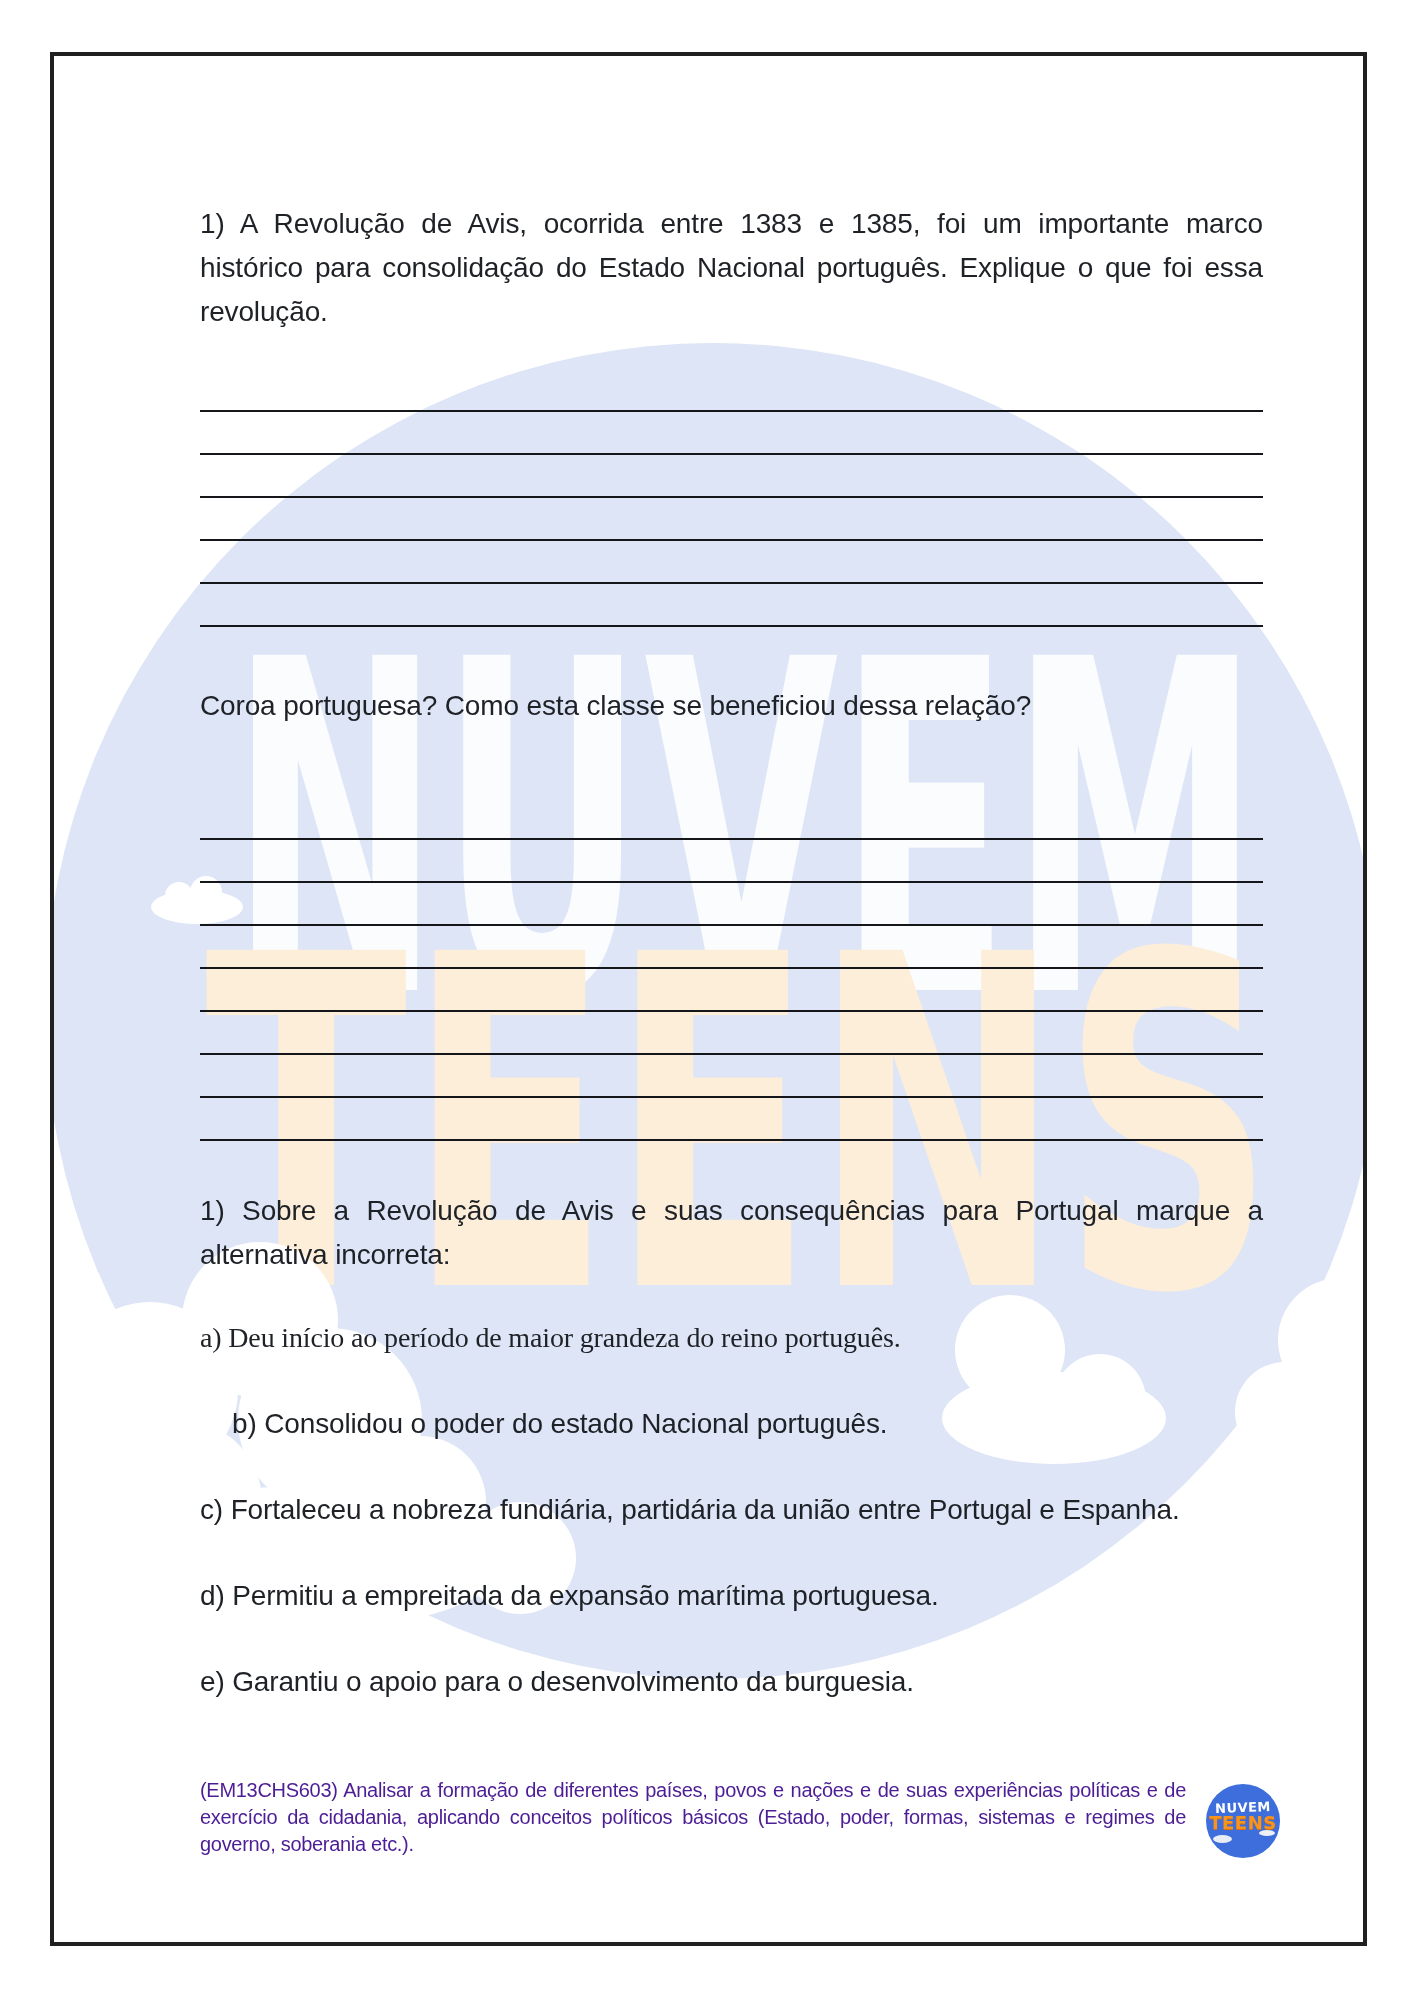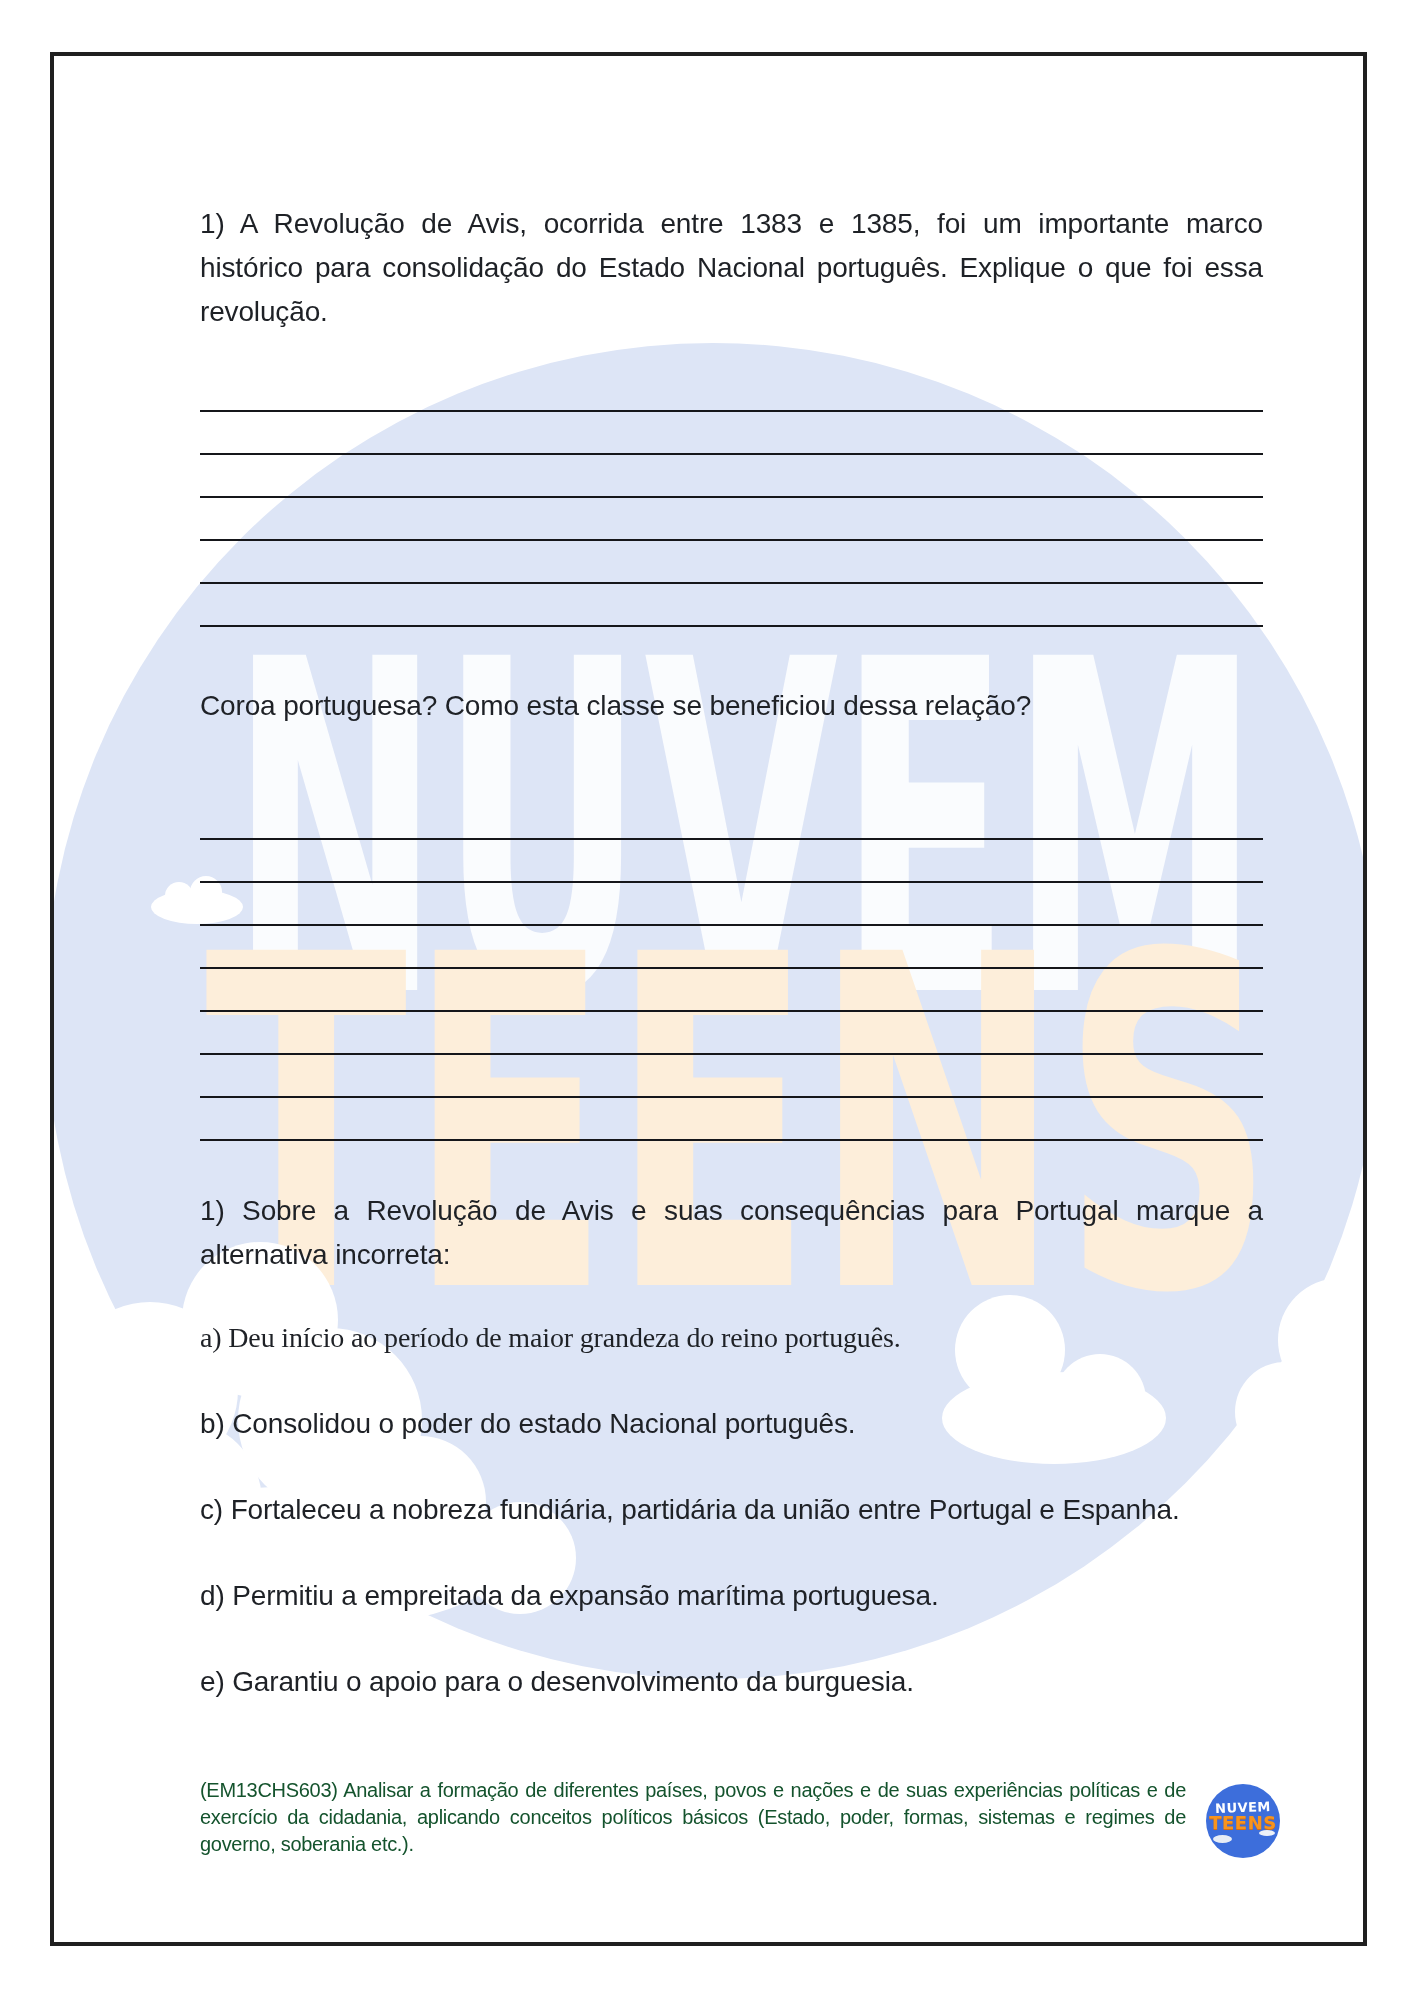--- a/index.html
+++ b/index.html
@@ -23,21 +23,21 @@
   .rule{
     position:absolute;left:200px;width:1063px;height:0;
     border-top:2.2px solid #15161a;
   }
   .option{
     position:absolute;left:200px;width:1063px;
     font-size:28px;line-height:44px;letter-spacing:-0.15px;color:#1e2126;text-align:left;
   }
   .footer{
     position:absolute;left:200px;top:1777px;width:986px;
-    font-size:20px;line-height:27px;letter-spacing:-0.3px;color:#14532d;
+    font-size:20px;line-height:27px;letter-spacing:-0.3px;color:#4c1d95;
   }
   .logo{
     position:absolute;left:1206px;top:1784px;width:74px;height:74px;
     border-radius:50%;overflow:hidden;
   }
   .logo-nuvem{
     position:absolute;left:0;top:16px;width:100%;text-align:center;
     font-size:13px;font-weight:700;letter-spacing:0.5px;color:#ffffff;
     transform:rotate(-2deg);font-family:"DejaVu Sans",sans-serif;
   }
@@ -113,21 +113,21 @@
   <div class="rule" style="top:1053px;"></div>
   <div class="rule" style="top:1096px;"></div>
   <div class="rule" style="top:1139px;"></div>
 
   <div class="para" style="top:1189px;">
     <div class="pline jl">1) Sobre a Revolução de Avis e suas consequências para Portugal marque a</div>
     <div class="pline">alternativa incorreta:</div>
   </div>
 
   <div class="option" style="top:1316px;font-family:Liberation Serif, serif;">a) Deu início ao período de maior grandeza do reino português.</div>
-  <div class="option" style="top:1402px;">b) Consolidou o poder do estado Nacional português.</div>
+  <div class="option" style="top:1402px;margin-left:32px;">b) Consolidou o poder do estado Nacional português.</div>
   <div class="option" style="top:1488px;">c) Fortaleceu a nobreza fundiária, partidária da união entre Portugal e Espanha.</div>
   <div class="option" style="top:1660px;">e) Garantiu o apoio para o desenvolvimento da burguesia.</div>
   <div class="option" style="top:1574px;">d) Permitiu a empreitada da expansão marítima portuguesa.</div>
 
   <div class="footer">
     <div class="jl">(EM13CHS603) Analisar a formação de diferentes países, povos e nações e de suas experiências políticas e de</div>
     <div class="jl">exercício da cidadania, aplicando conceitos políticos básicos (Estado, poder, formas, sistemas e regimes de</div>
     <div>governo, soberania etc.).</div>
   </div>
 

